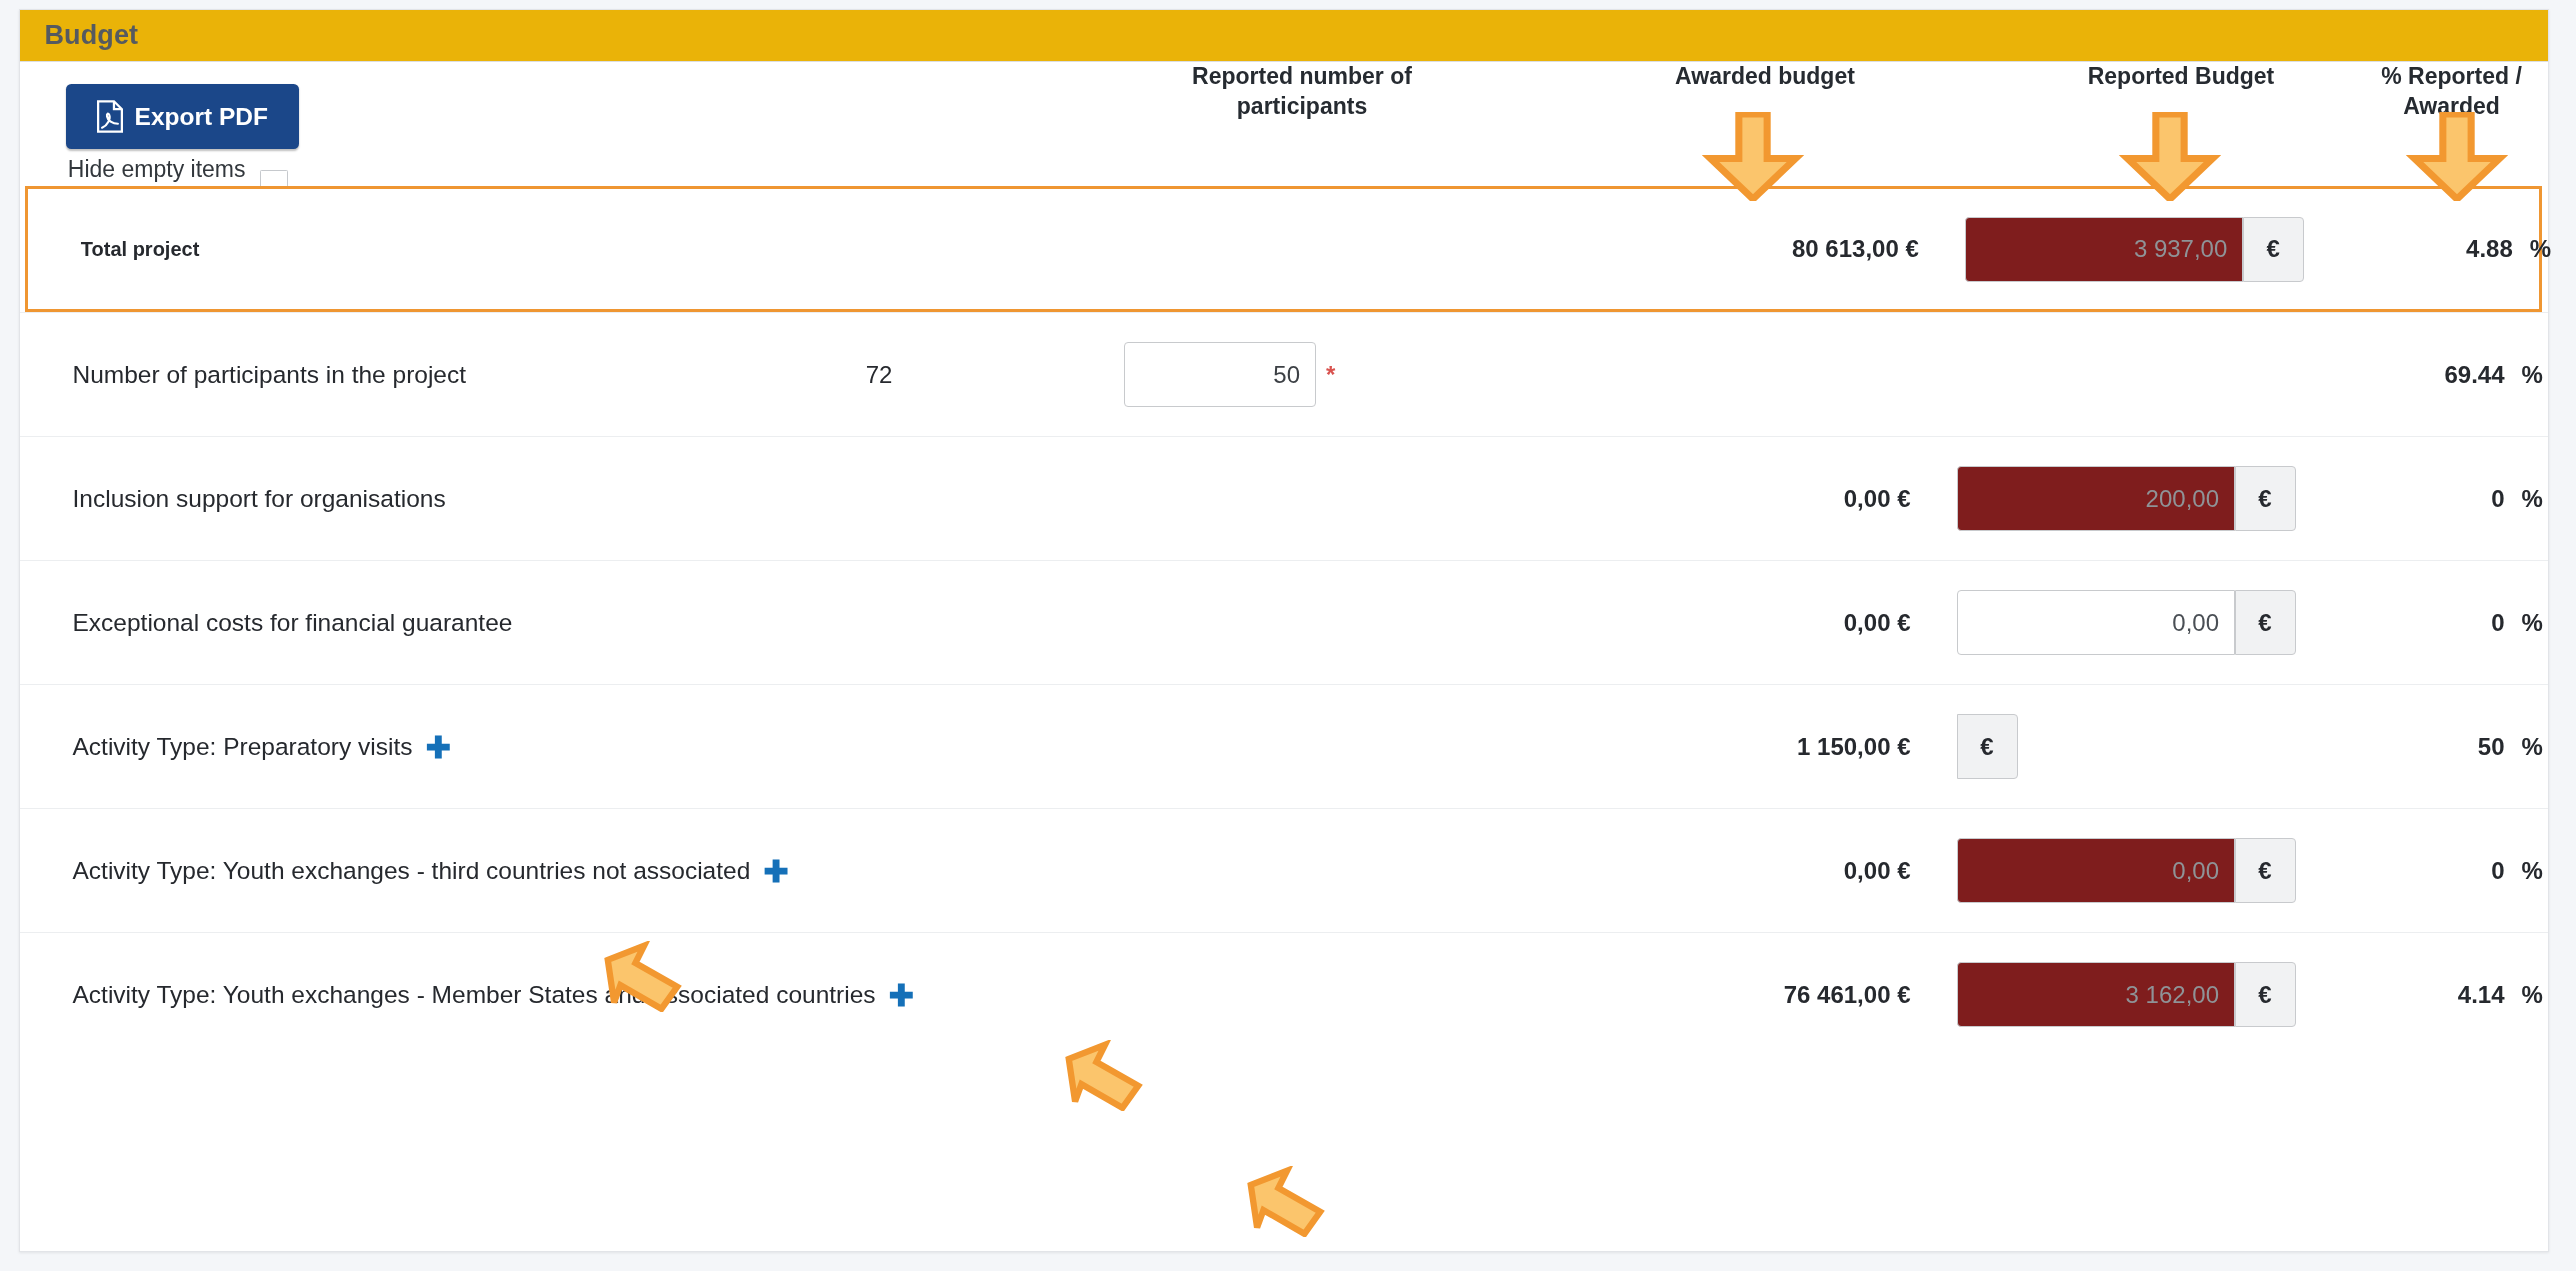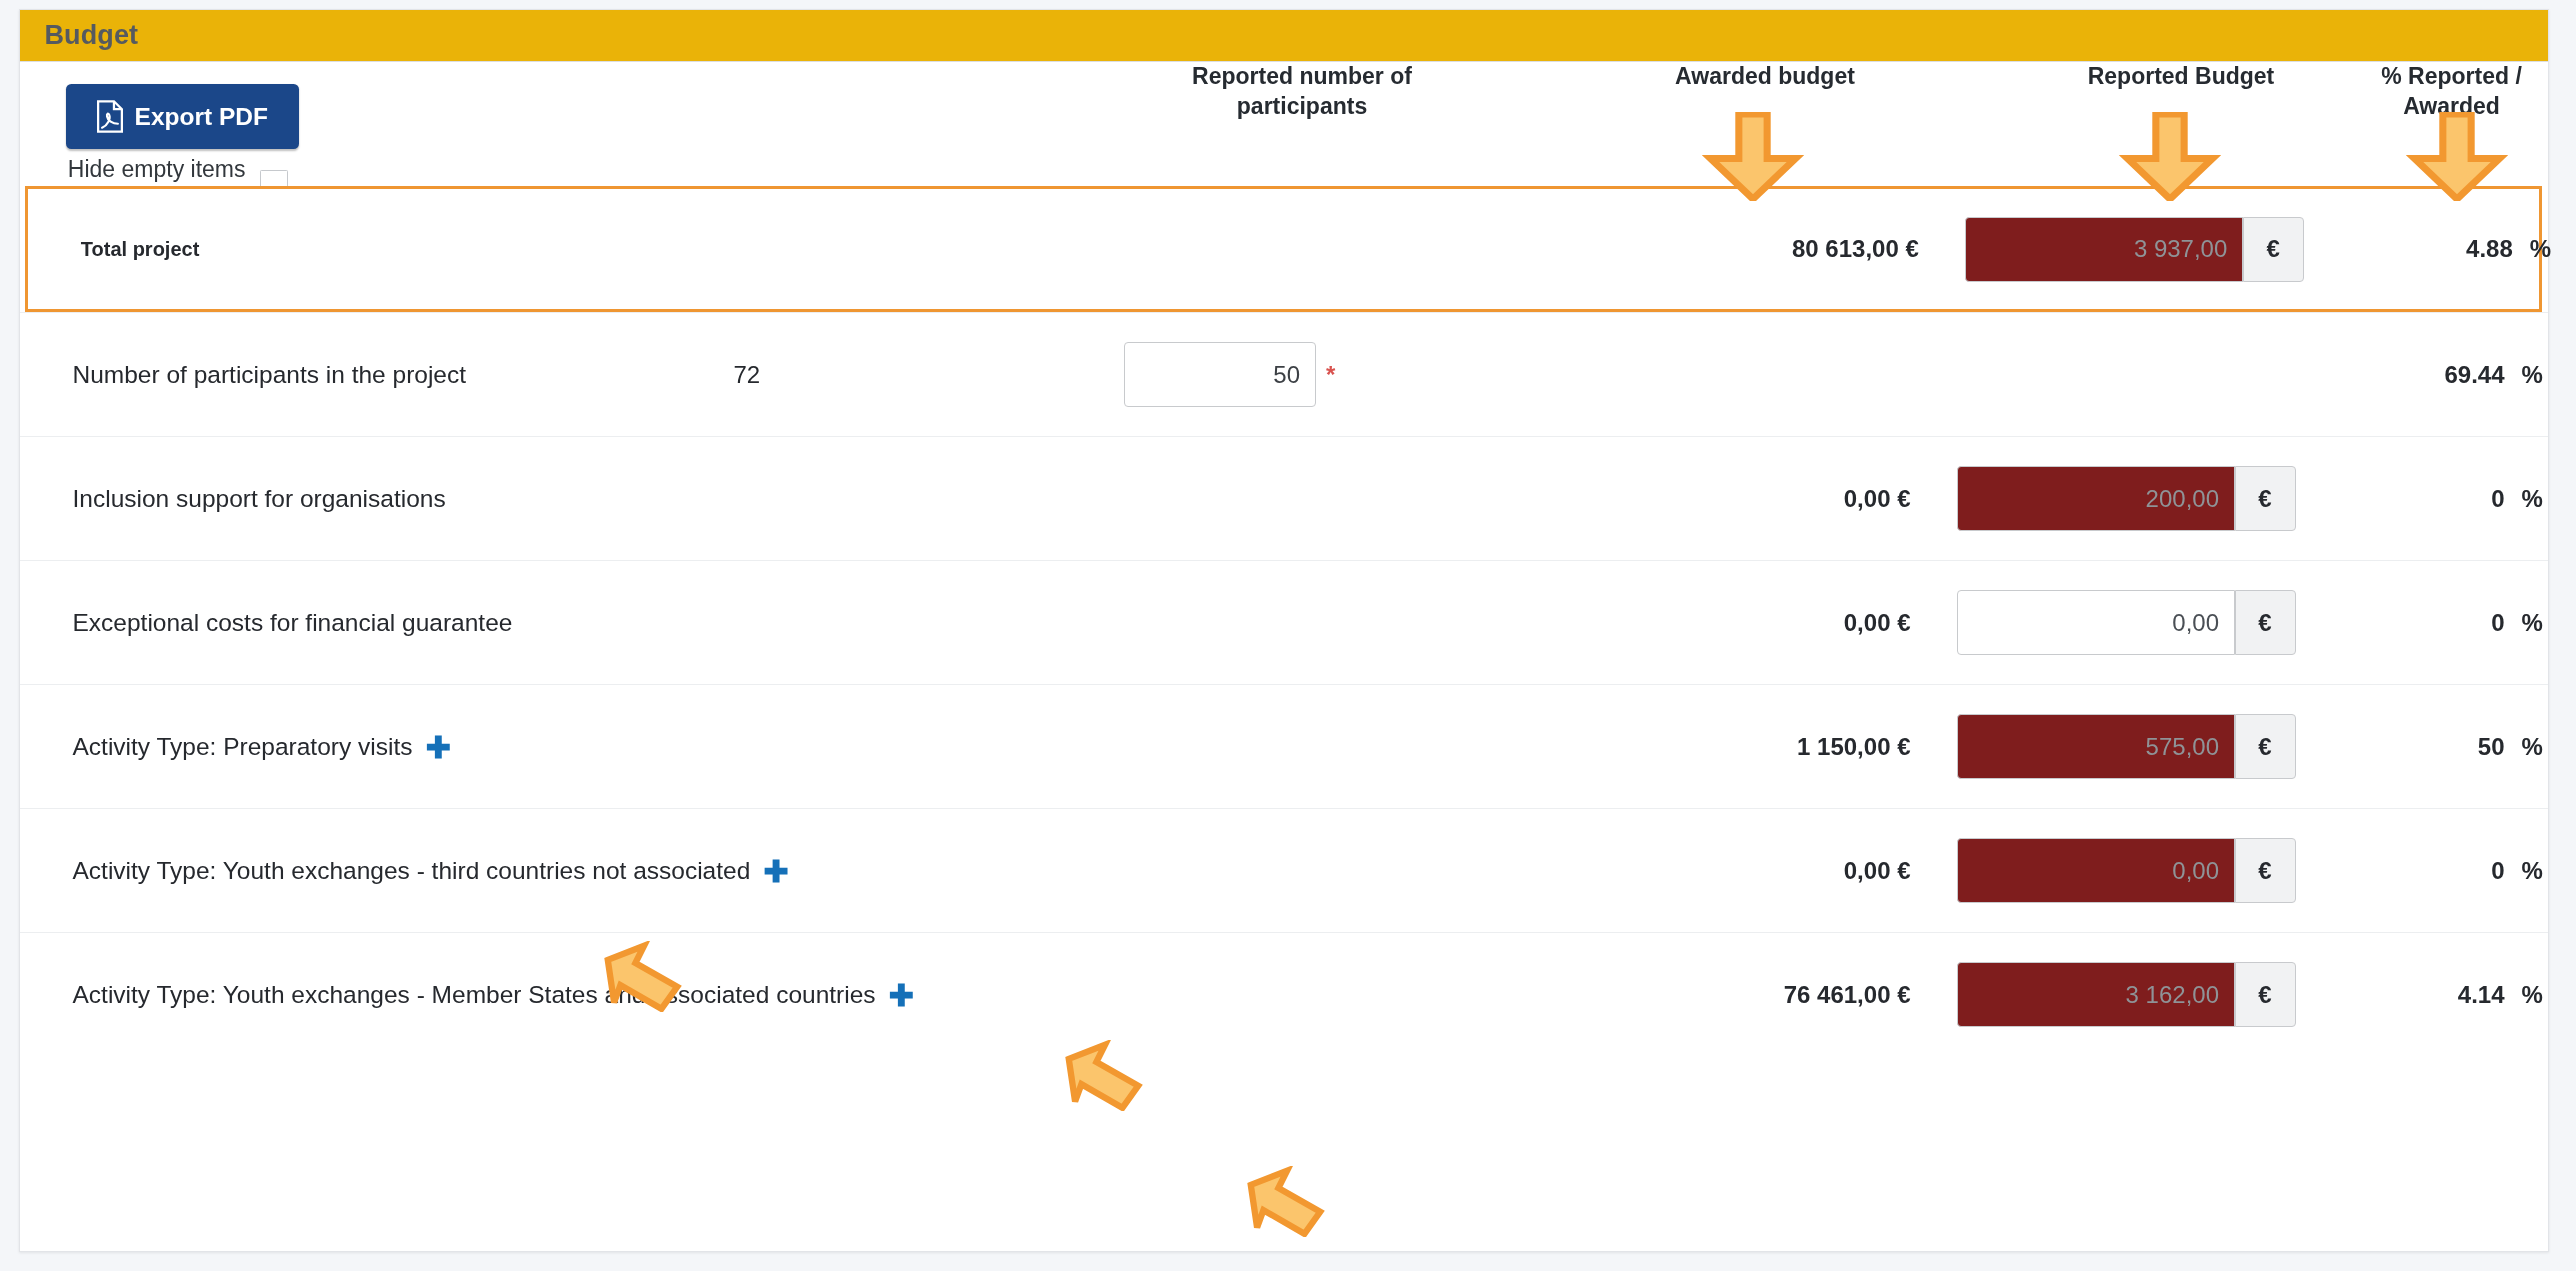--- a/index.html
+++ b/index.html
@@ -119,21 +119,21 @@
     line-height: 1;
     cursor: pointer;
     position: relative; top: 1.3px;
   }
 
   .cell {
     position: absolute;
     font-size: 24px;
     color: #26292e;
   }
-  .cell-approved  { left: 714px; width: 291px; font-weight: normal; }
+  .cell-approved  { left: 714px; width: 291px; text-align: center; font-weight: normal; }
   .cell-reported-num { left: 1104px; width: 370px; display: flex; align-items: center; gap: 10.6px; }
   .cell-awarded   { left: 1600px; width: 291px; text-align: right; font-weight: bold; }
   .cell-reported-budget { left: 1937px; width: 370px; }
   .cell-pct       { left: 2314px; width: 218px; display: flex; align-items: center; justify-content: flex-end; gap: 17px; font-weight: bold; }
   .pct-sign { font-weight: bold; width: 30px; text-align: left; }
 
   
   .input-group { display: flex; align-items: stretch; width: 357px; }
   .num-input {
     width: 278px; height: 65px;
@@ -287,21 +287,20 @@
         </div>
         <div class="row">
           <div class="row-label">
             <span>Activity Type: Preparatory visits</span>
             <span class="plus-icon">✚</span>
           </div>
           <div class="cell cell-approved"></div>
           <div class="cell cell-awarded">1 150,00 €</div>
           <div class="cell cell-reported-budget">
             <div class="input-group">
-              <input class="num-input" type="text" value="575,00" style="">
               <span class="euro-addon">€</span>
             </div>
           </div>
           <div class="cell cell-pct">
             <span>50</span>
             <span class="pct-sign">%</span>
           </div>
         </div>
         <div class="row">
           <div class="row-label">

